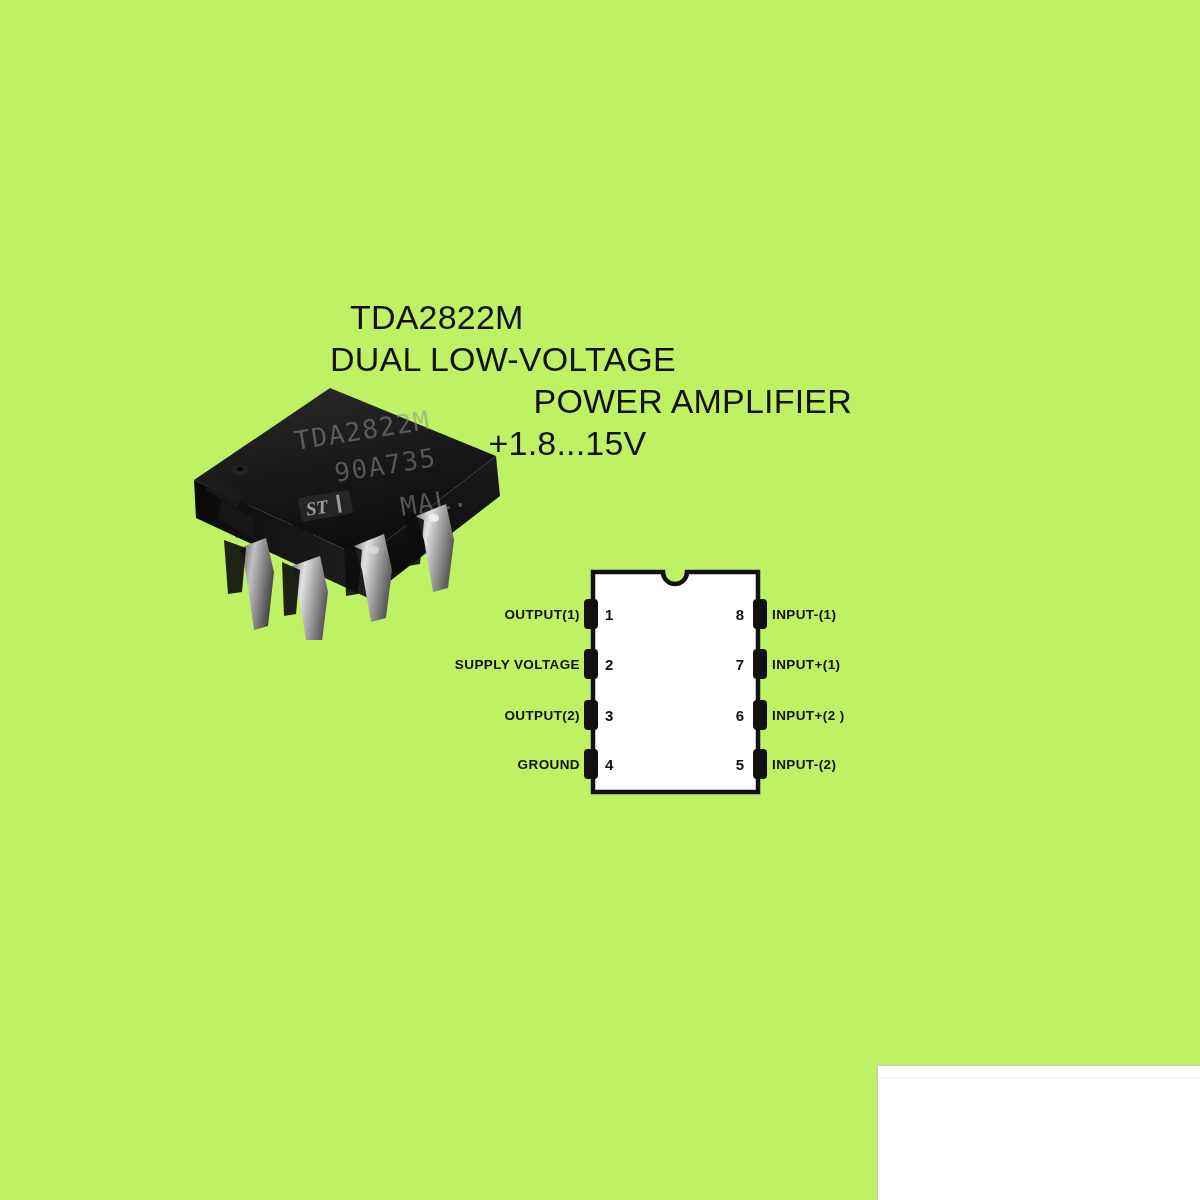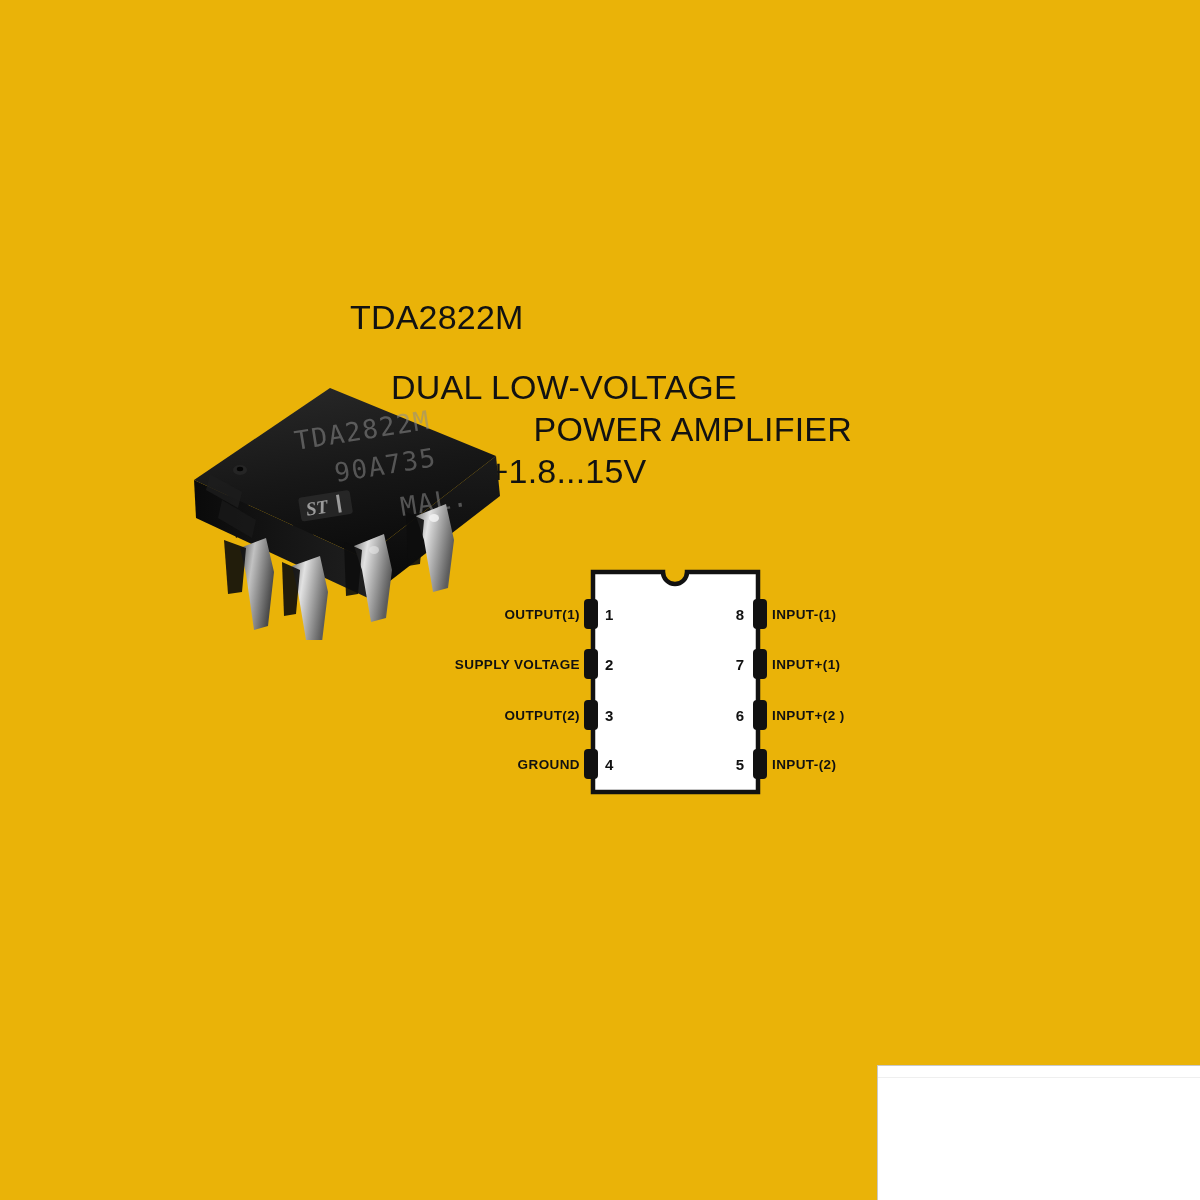--- a/index.html
+++ b/index.html
@@ -4,21 +4,21 @@
 <style>
   html, body {
     margin: 0;
     padding: 0;
     background: #ffffff;
   }
   #page {
     position: relative;
     width: 1200px;
     height: 1200px;
-    background: #eab308;
+    background: #bef264;
     overflow: hidden;
     font-family: "Liberation Sans", sans-serif;
   }
 
   
   .title-block {
     position: absolute;
     left: 330px;
     top: 296px;
     width: 560px;
@@ -27,21 +27,21 @@
   }
   .title-line {
     font-family: "Liberation Sans", sans-serif;
     font-size: 34px;
     line-height: 42px;
     letter-spacing: 0.2px;
     color: #121212;
     white-space: nowrap;
   }
   .title-line.l1 { text-align: left; padding-left: 20px; }
-  .title-line.l2 { text-align: center; padding-right: 92px; margin-top: 28px; }
+  .title-line.l2 { text-align: left; padding-right: 92px; }
   .title-line.l3 { padding-right: 38px; }
   .title-line.l4 { text-align: center; padding-right: 85px; }
 
   
   .ic-photo {
     position: absolute;
     left: 178px;
     top: 370px;
     width: 350px;
     height: 270px;

